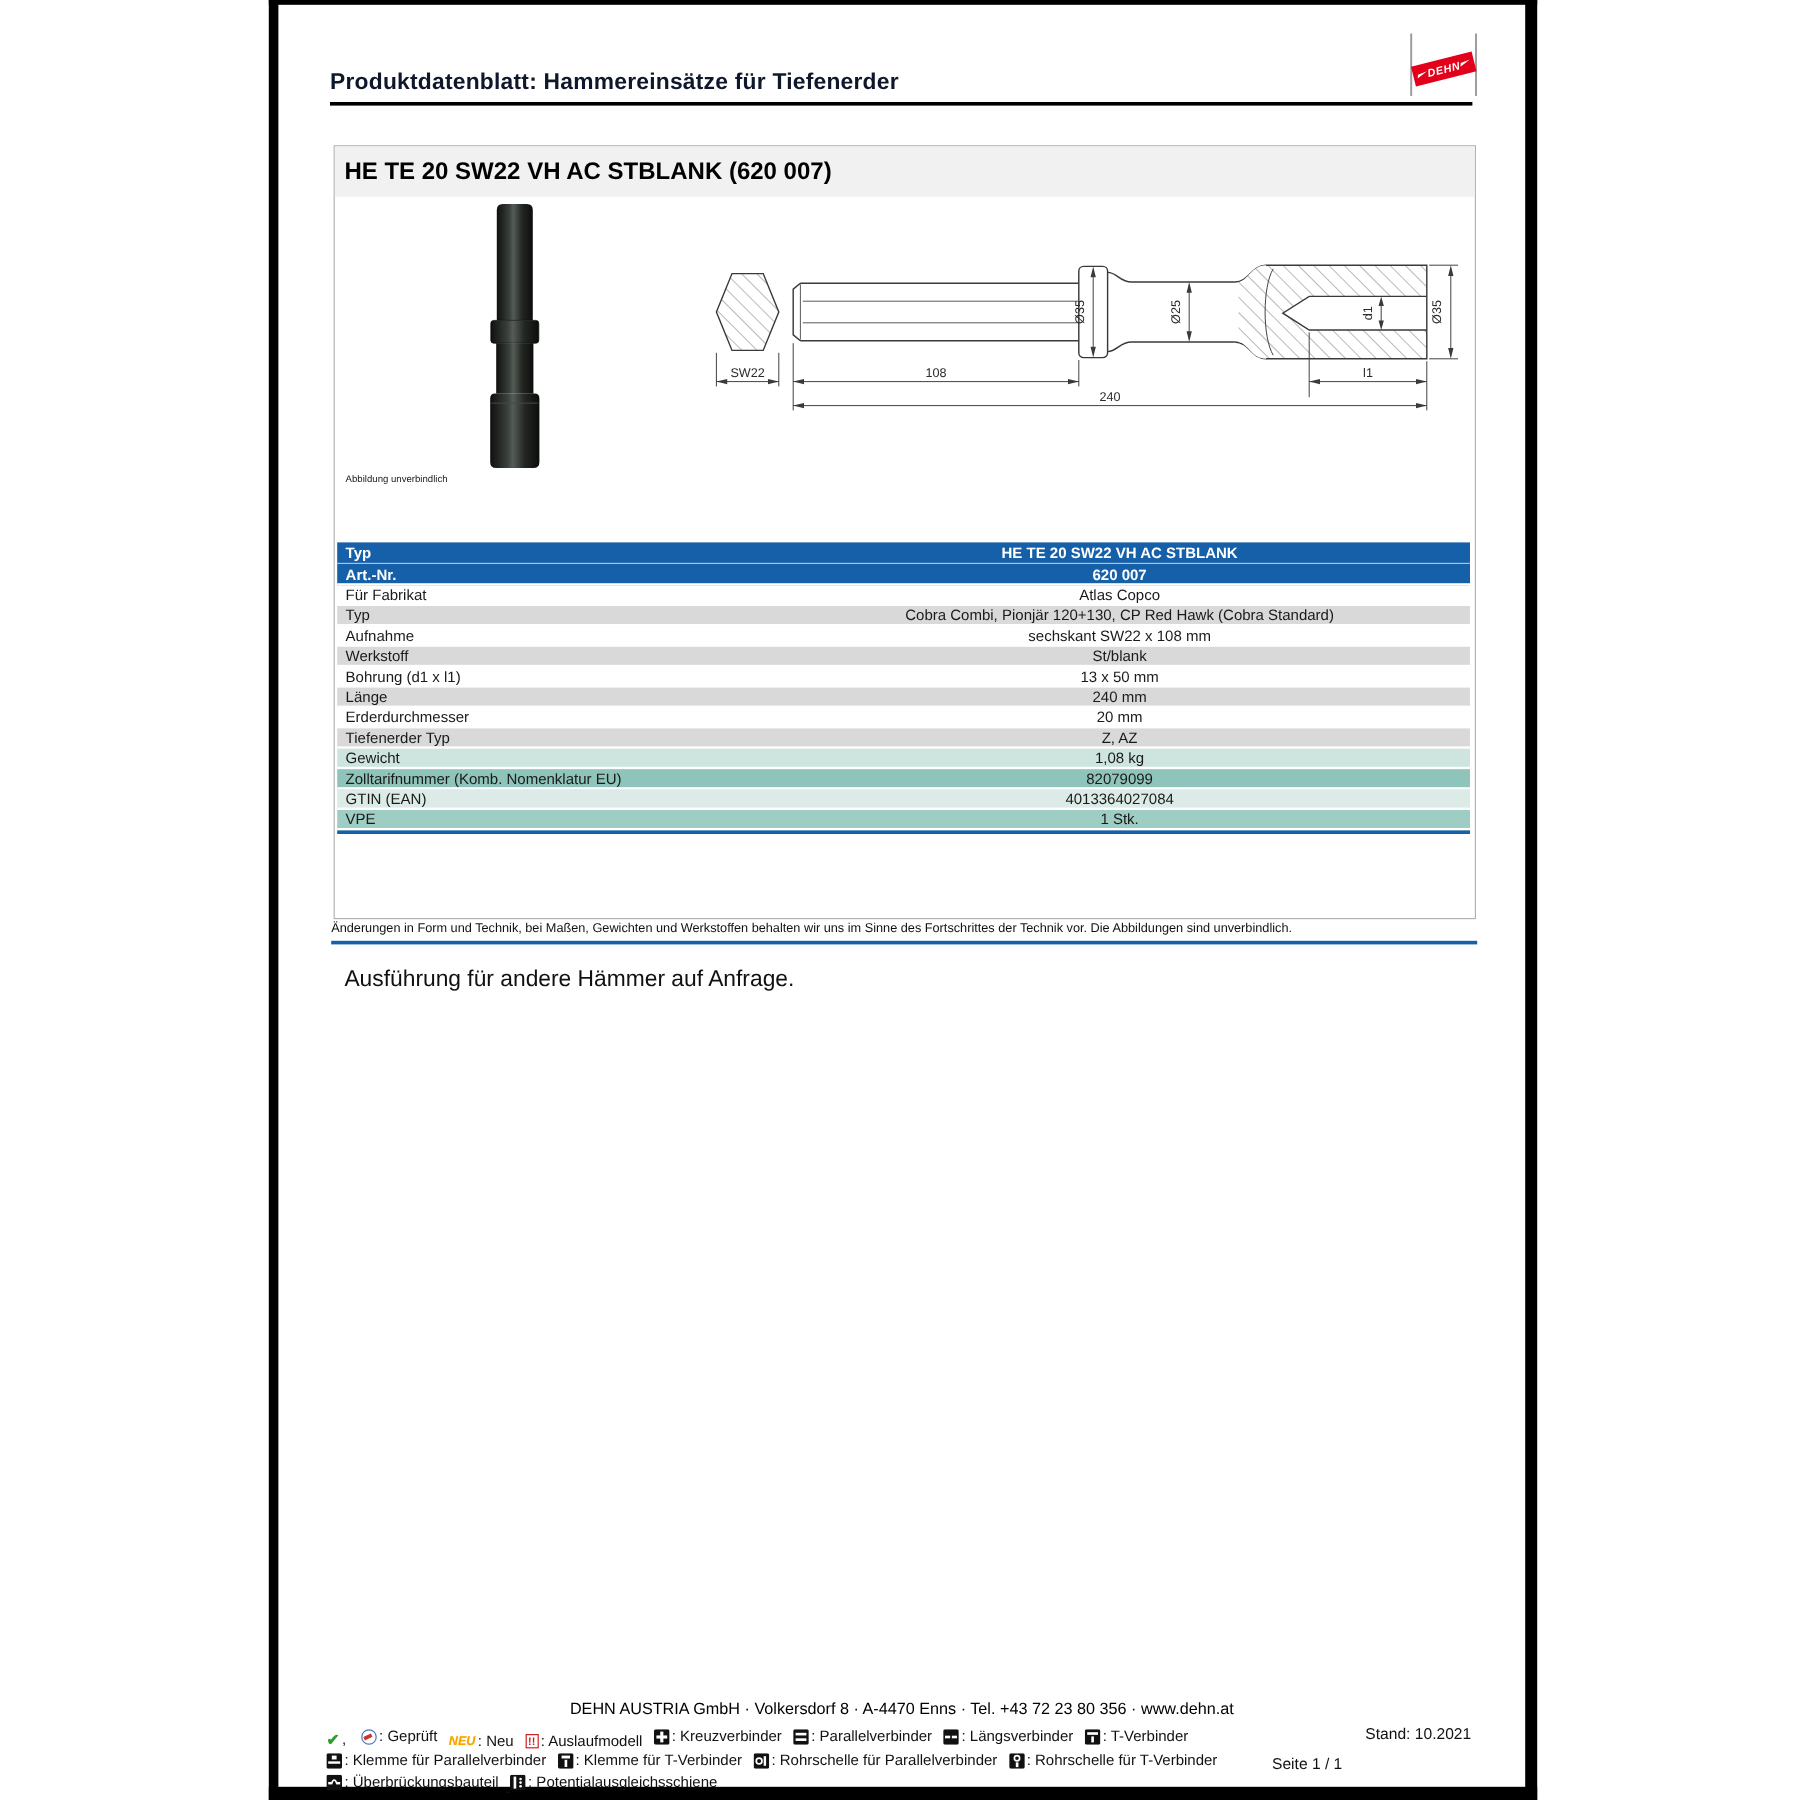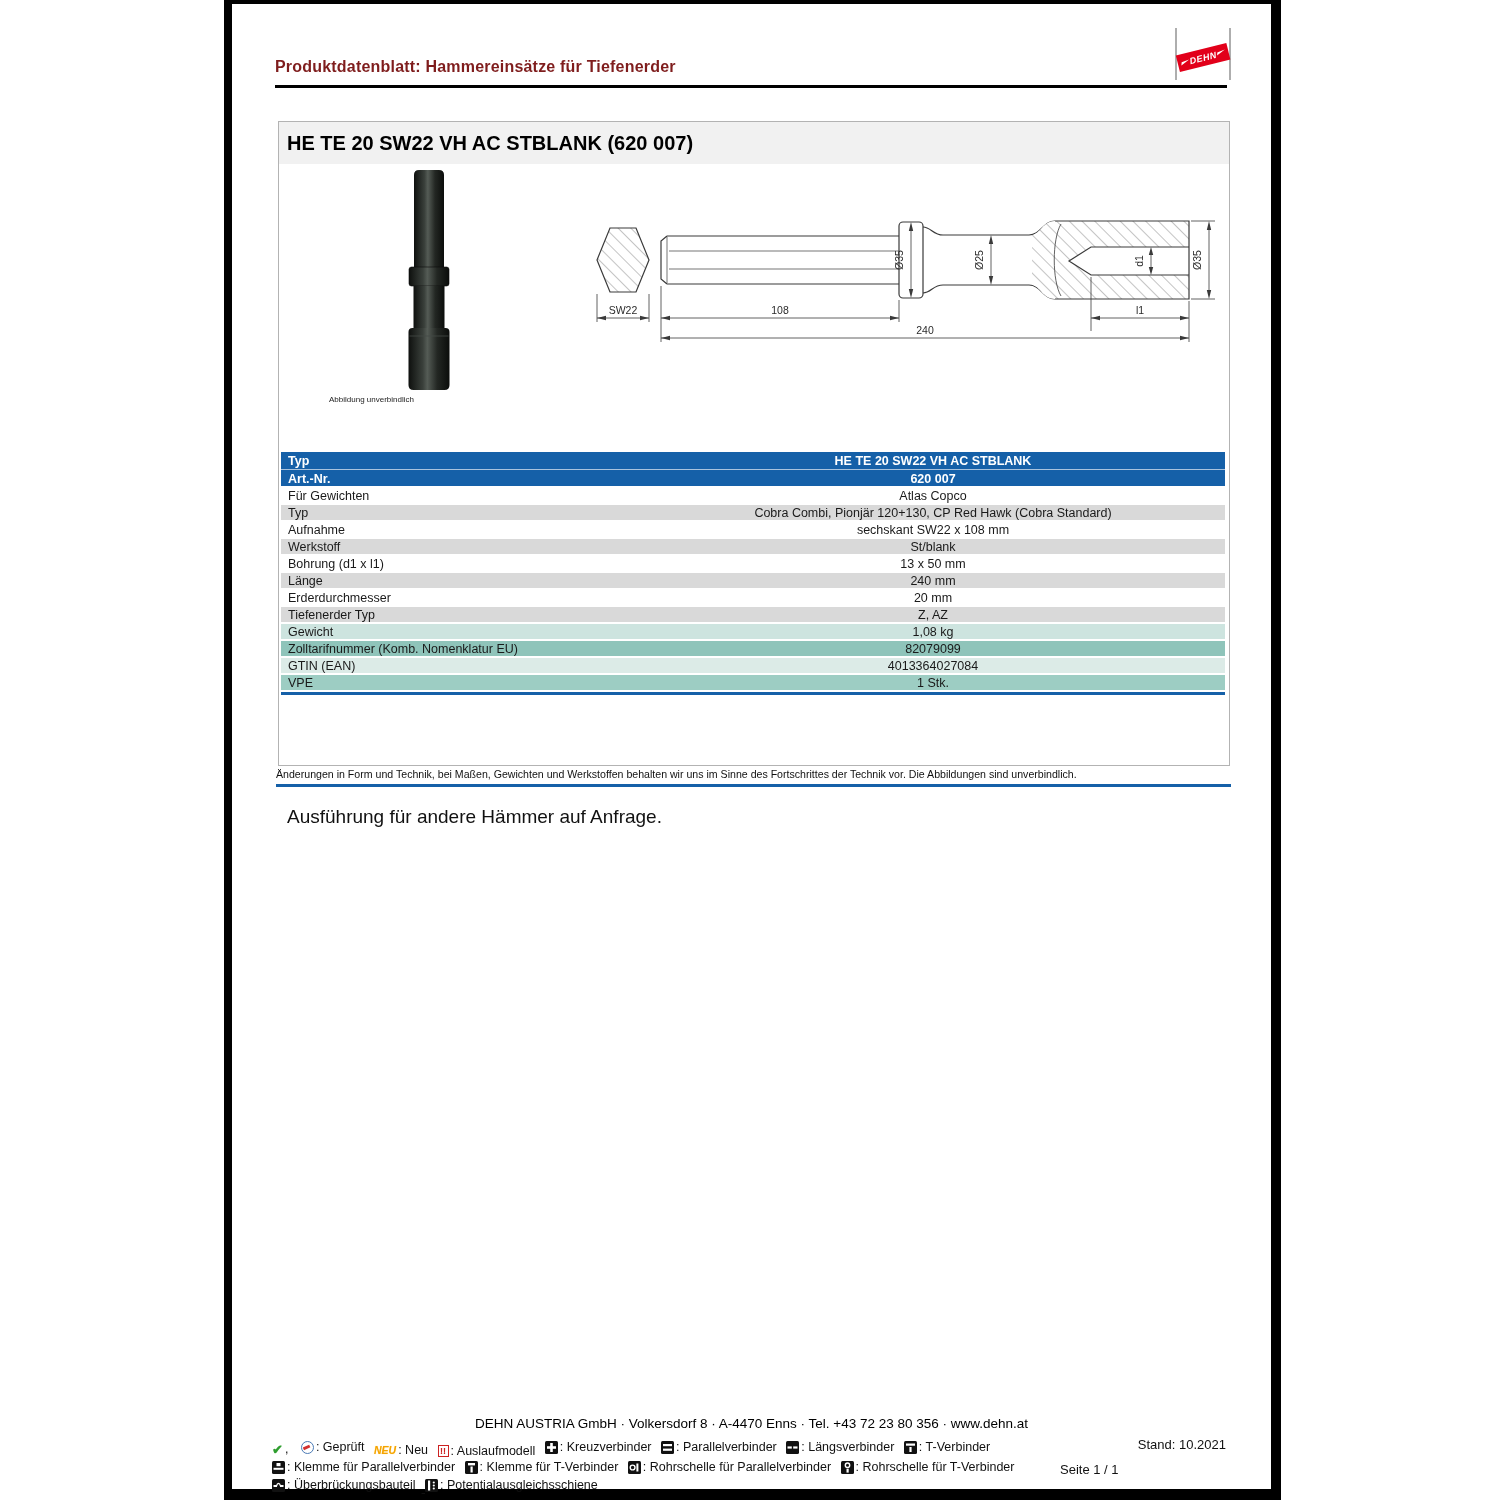--- a/index.html
+++ b/index.html
@@ -3,29 +3,29 @@
 <meta charset="utf-8">
 <style>
   * { margin:0; padding:0; box-sizing:border-box; }
   html,body { width:1500px; height:1500px; background:#ffffff; font-family:"Liberation Sans", sans-serif; color:#1a1a1a; }
   .abs { position:absolute; }
 
   
   .bar { position:absolute; background:#000; }
 
   
-  .header-title { position:absolute; left:275px; top:58px; font-size:16px; font-weight:bold; letter-spacing:.2px; color:#7f1d1d; }
+  .header-title { position:absolute; left:275px; top:58px; font-size:19px; font-weight:bold; letter-spacing:.2px; color:#0f172a; }
   .header-underline { position:absolute; left:275px; top:85px; width:952px; height:3px; background:#000; }
 
   
   .content-box { position:absolute; left:278px; top:121px; width:952px; height:645px; background:#fff; border:1.5px solid #b3b3b3; }
   .box-title { height:42px; background:#f1f1f1; padding:10px 0 0 8px; font-size:20px; font-weight:bold; color:#000; }
 
   .photo-svg { position:absolute; left:118px; top:42px; width:86px; height:232px; }
-  .photo-caption { position:absolute; left:9px; top:273px; font-size:8px; color:#222;margin-left:41px; }
+  .photo-caption { position:absolute; left:9px; top:273px; font-size:8px; color:#222; }
 
   .drawing-svg { position:absolute; left:312px; top:67px; width:645px; height:178px; }
   .drawing-svg text { font-family:"Liberation Sans", sans-serif; font-size:10.5px; fill:#2b2b2b; }
 
   
   .spec-table { position:absolute; left:2px; top:330px; width:944px; font-size:12.5px; }
   .row { display:flex; height:17px; line-height:17px; border-bottom:2px solid #fff; background:#fff; }
   .row .lbl { width:360px; padding-left:7px; white-space:nowrap; }
   .row .val { flex:1; text-align:center; white-space:nowrap; }
   .row.blue { background:#1560a8; color:#fff; font-weight:bold; height:18px; line-height:18px; }
@@ -157,21 +157,21 @@
   <div class="spec-table">
     <div class="row blue first">
         <div class="lbl">Typ</div>
         <div class="val">HE TE 20 SW22 VH AC STBLANK</div>
       </div>
     <div class="row blue">
         <div class="lbl">Art.-Nr.</div>
         <div class="val">620 007</div>
       </div>
     <div class="row">
-        <div class="lbl">Für Gewichten</div>
+        <div class="lbl">Für Fabrikat</div>
         <div class="val">Atlas Copco</div>
       </div>
     <div class="row gray">
         <div class="lbl">Typ</div>
         <div class="val">Cobra Combi, Pionjär 120+130, CP Red Hawk (Cobra Standard)</div>
       </div>
     <div class="row">
         <div class="lbl">Aufnahme</div>
         <div class="val">sechskant SW22 x 108 mm</div>
       </div>

